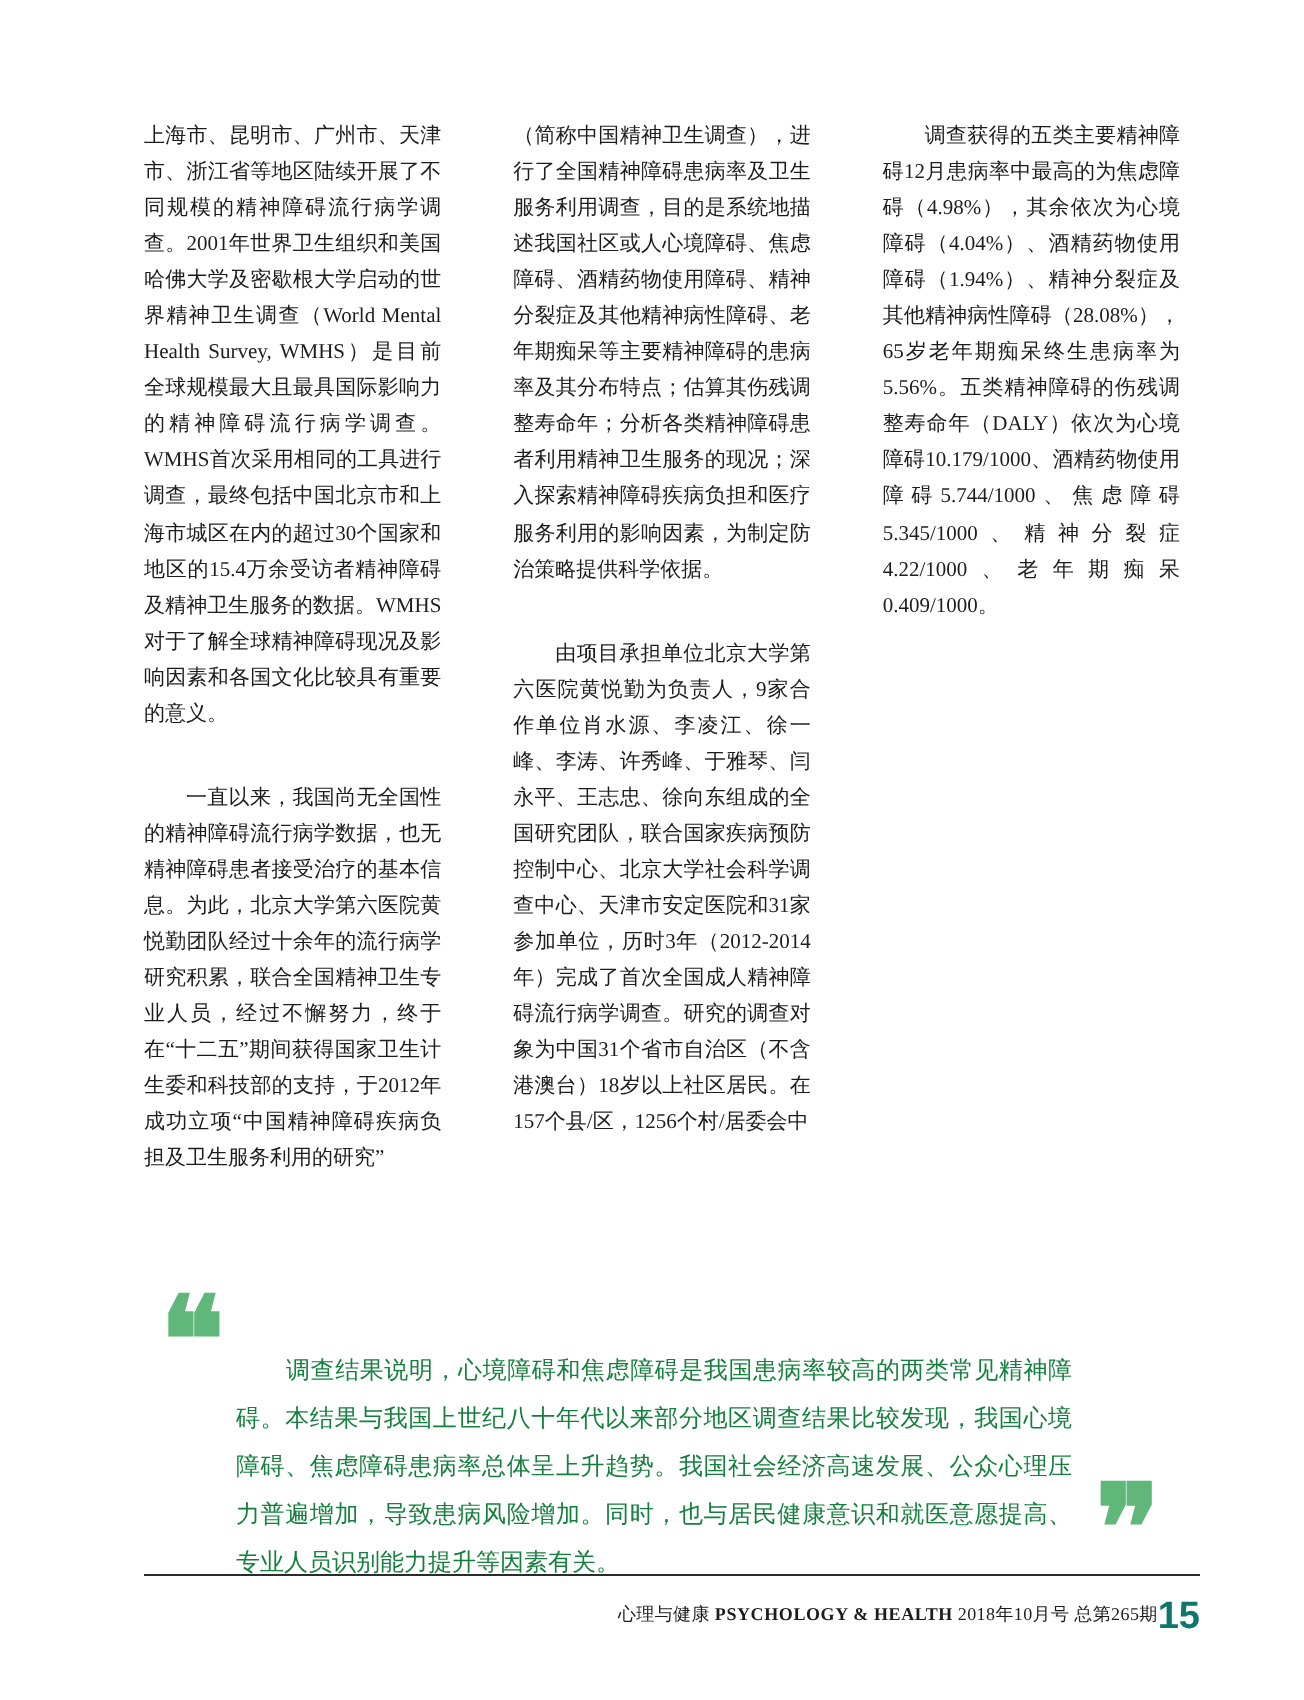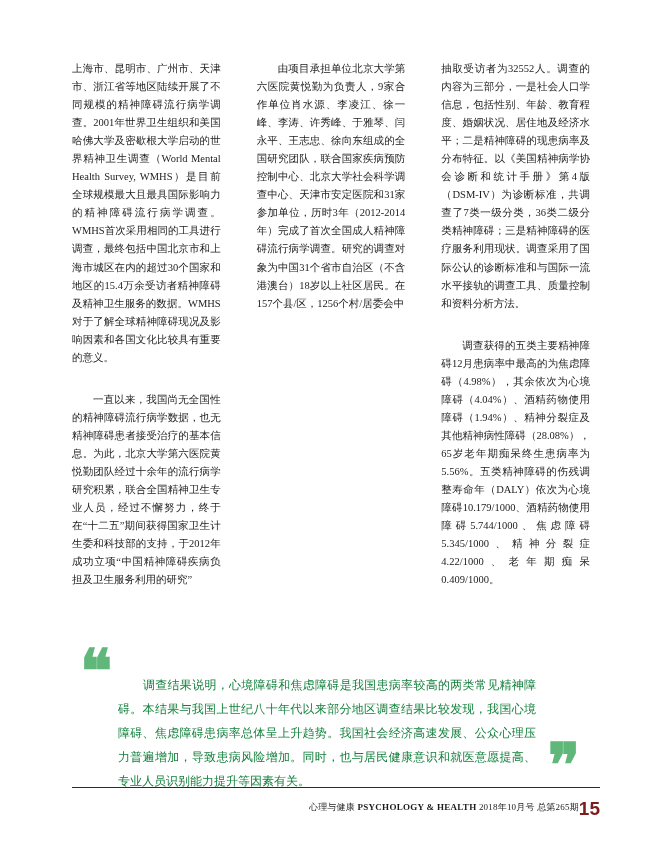--- a/index.html
+++ b/index.html
@@ -113,43 +113,43 @@
   }
   .footer-meta .en {
     font-family: "Liberation Serif", serif;
     font-weight: bold;
     letter-spacing: 0.3px;
   }
   .footer-page {
     font-family: "Liberation Sans", sans-serif;
     font-size: 19px;
     font-weight: bold;
-    color: #7f1d1d;
+    color: #0f766e;
     line-height: 1;
     padding-bottom: 0px;
   }
 </style>
 </head>
 <body>
 
 <div class="page">
 
   <div class="columns">
 
     <div class="col">
       <p>上海市、昆明市、广州市、天津市、浙江省等地区陆续开展了不同规模的精神障碍流行病学调查。2001年世界卫生组织和美国哈佛大学及密歇根大学启动的世界精神卫生调查（World Mental Health Survey, WMHS）是目前全球规模最大且最具国际影响力的精神障碍流行病学调查。WMHS首次采用相同的工具进行调查，最终包括中国北京市和上海市城区在内的超过30个国家和地区的15.4万余受访者精神障碍及精神卫生服务的数据。WMHS对于了解全球精神障碍现况及影响因素和各国文化比较具有重要的意义。</p>
       <p class="indent">一直以来，我国尚无全国性的精神障碍流行病学数据，也无精神障碍患者接受治疗的基本信息。为此，北京大学第六医院黄悦勤团队经过十余年的流行病学研究积累，联合全国精神卫生专业人员，经过不懈努力，终于在“十二五”期间获得国家卫生计生委和科技部的支持，于2012年成功立项“中国精神障碍疾病负担及卫生服务利用的研究”</p>
     </div>
 
     <div class="col">
+      <p>（简称中国精神卫生调查），进行了全国精神障碍患病率及卫生服务利用调查，目的是系统地描述我国社区或人心境障碍、焦虑障碍、酒精药物使用障碍、精神分裂症及其他精神病性障碍、老年期痴呆等主要精神障碍的患病率及其分布特点；估算其伤残调整寿命年；分析各类精神障碍患者利用精神卫生服务的现况；深入探索精神障碍疾病负担和医疗服务利用的影响因素，为制定防治策略提供科学依据。</p>
       <p class="indent">由项目承担单位北京大学第六医院黄悦勤为负责人，9家合作单位肖水源、李凌江、徐一峰、李涛、许秀峰、于雅琴、闫永平、王志忠、徐向东组成的全国研究团队，联合国家疾病预防控制中心、北京大学社会科学调查中心、天津市安定医院和31家参加单位，历时3年（2012-2014年）完成了首次全国成人精神障碍流行病学调查。研究的调查对象为中国31个省市自治区（不含港澳台）18岁以上社区居民。在157个县/区，1256个村/居委会中</p>
     </div>
 
     <div class="col">
-      <p>抽取受访者为32552人。调查的内容为三部分，一是社会人口学信息，包括性别、年龄、教育程度、婚姻状况、居住地及经济水平；二是精神障碍的现患病率及分布特征。以《美国精神病学协会诊断和统计手册》第4版（DSM-IV）为诊断标准，共调查了7类一级分类，36类二级分类精神障碍；三是精神障碍的医疗服务利用现状。调查采用了国际公认的诊断标准和与国际一流水平接轨的调查工具、质量控制和资料分析方法。</p>
       <p class="indent">调查获得的五类主要精神障碍12月患病率中最高的为焦虑障碍（4.98%），其余依次为心境障碍（4.04%）、酒精药物使用障碍（1.94%）、精神分裂症及其他精神病性障碍（28.08%），65岁老年期痴呆终生患病率为5.56%。五类精神障碍的伤残调整寿命年（DALY）依次为心境障碍10.179/1000、酒精药物使用障碍5.744/1000、焦虑障碍5.345/1000、精神分裂症4.22/1000、老年期痴呆0.409/1000。</p>
     </div>
 
   </div>
 
   <div class="quote-block">
     <span class="quote-mark quote-open">❝</span>
     <div class="quote-text">调查结果说明，心境障碍和焦虑障碍是我国患病率较高的两类常见精神障碍。本结果与我国上世纪八十年代以来部分地区调查结果比较发现，我国心境障碍、焦虑障碍患病率总体呈上升趋势。我国社会经济高速发展、公众心理压力普遍增加，导致患病风险增加。同时，也与居民健康意识和就医意愿提高、专业人员识别能力提升等因素有关。</div>
     <span class="quote-mark quote-close">❞</span>
   </div>

